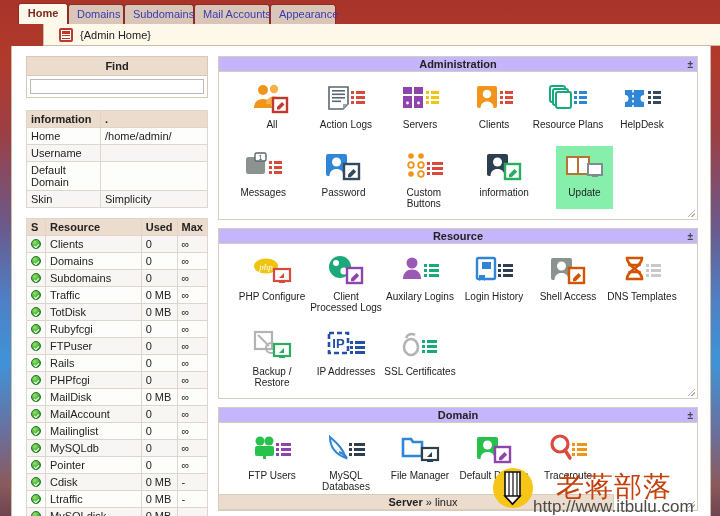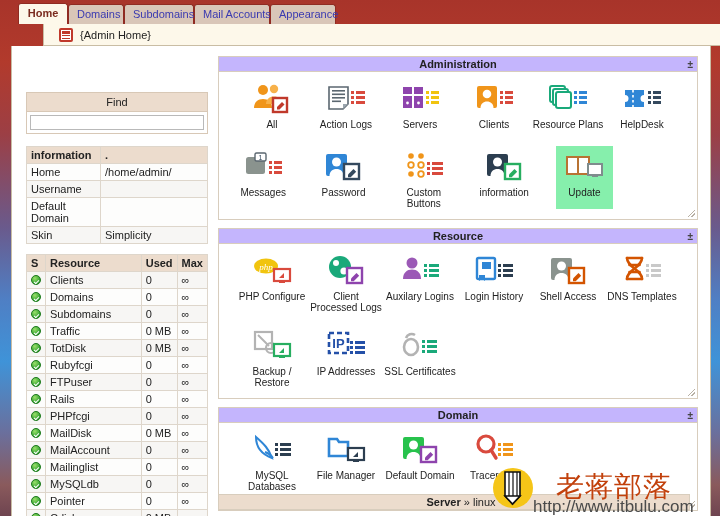--- a/index.html
+++ b/index.html
@@ -79,23 +79,22 @@
     border-right:1px solid #c9bda4;
     overflow:hidden;
   }
 
   
   .leftcol { position:absolute; left:14px; top:10px; width:182px; }
 
   .findbox { width:182px; margin-bottom:12px; }
   .find-head {
     background:#ecdccd; border:1px solid #d8c8b6;
-    text-align:center; font-weight:normal; font-size:11px; color:#222;
+    text-align:center; font-weight:bold; font-size:11px; color:#222;
     padding:3px 0;
-    margin-top:36px;
   }
   .find-body { border:1px solid #d8c8b6; border-top:none; background:#fff; padding:3px; }
   .find-input {
     width:100%; height:15px; border:1px solid #b9b9b9; background:#fff;
     font-family:"Liberation Sans", sans-serif; font-size:11px;
     padding:0 2px; outline:none;
   }
 
   table.grid { width:182px; border-collapse:collapse; margin-bottom:10px; }
   table.grid td, table.grid th {
@@ -156,21 +155,21 @@
     width:74px; min-height:58px; text-align:center;
     font-size:10px; color:#222; line-height:11px;
     padding-top:4px; cursor:pointer;
   }
   .iconcell.sel { background:#86efac; }
   .iconcell .lbl { display:block; margin-top:3px; }
   .ico { width:40px; height:34px; margin:0 auto; position:relative; }
 
   
   .serverbar {
-    position:absolute; left:206px; top:448px; width:472px; height:16px;
+    position:absolute; left:206px; top:448px; width:396px; height:16px;
     background:#ecdccd; border:1px solid #d8cdbd;
     text-align:center; line-height:14px; font-size:11px; color:#222;padding-left:14px;
   }
   .serverbar b { font-weight:bold; }
 
   
   .wm-pencil {
     position:absolute; left:493px; top:468px; width:40px; height:40px;
     border-radius:50%; background:#f5c518; z-index:20;
   }
@@ -741,20 +740,39 @@
     </div>
 
     <div class="panel">
       <div class="panel-head">
         <span>Domain</span>
         <span class="collapse">±</span>
       </div>
       <div class="panel-body" style="padding-bottom:18px;">
         <div class="iconrow" style="margin-left:12px;">
 
+          <div class="iconcell">
+            <div class="ico">
+              <svg width="40" height="34" viewBox="0 0 40 34">
+                <circle cx="8" cy="8" r="4.5" fill="#27c24c"></circle>
+                <circle cx="17" cy="8" r="4.5" fill="#27c24c"></circle>
+                <rect x="3" y="13" width="19" height="10" rx="2" fill="#27c24c"></rect>
+                <rect x="11" y="21" width="3" height="5" fill="#27c24c"></rect>
+                <g fill="#8e44ad">
+                    <rect x="24" y="10" width="3" height="3"></rect>
+                    <rect x="29" y="10" width="10" height="3"></rect>
+                  <rect x="24" y="15" width="3" height="3"></rect>
+                    <rect x="29" y="15" width="10" height="3"></rect>
+                  <rect x="24" y="20" width="3" height="3"></rect>
+                    <rect x="29" y="20" width="10" height="3"></rect>
+                  </g>
+              </svg>
+            </div>
+            <span class="lbl">FTP Users</span>
+          </div>
 
           <div class="iconcell">
             <div class="ico">
               <svg width="40" height="34" viewBox="0 0 40 34">
                 <path d="M4 4c0 9 5 17 16 21-3-9-8-14-16-21z" fill="none" stroke="#2f86d6" stroke-width="2"></path>
                 <path d="M13 19c3 1 6 3 8 6" fill="none" stroke="#2f86d6" stroke-width="2"></path>
                 <g fill="#2c3e50">
                     <rect x="23" y="10" width="3" height="3"></rect>
                     <rect x="28" y="10" width="11" height="3"></rect>
                   <rect x="23" y="15" width="3" height="3"></rect>

